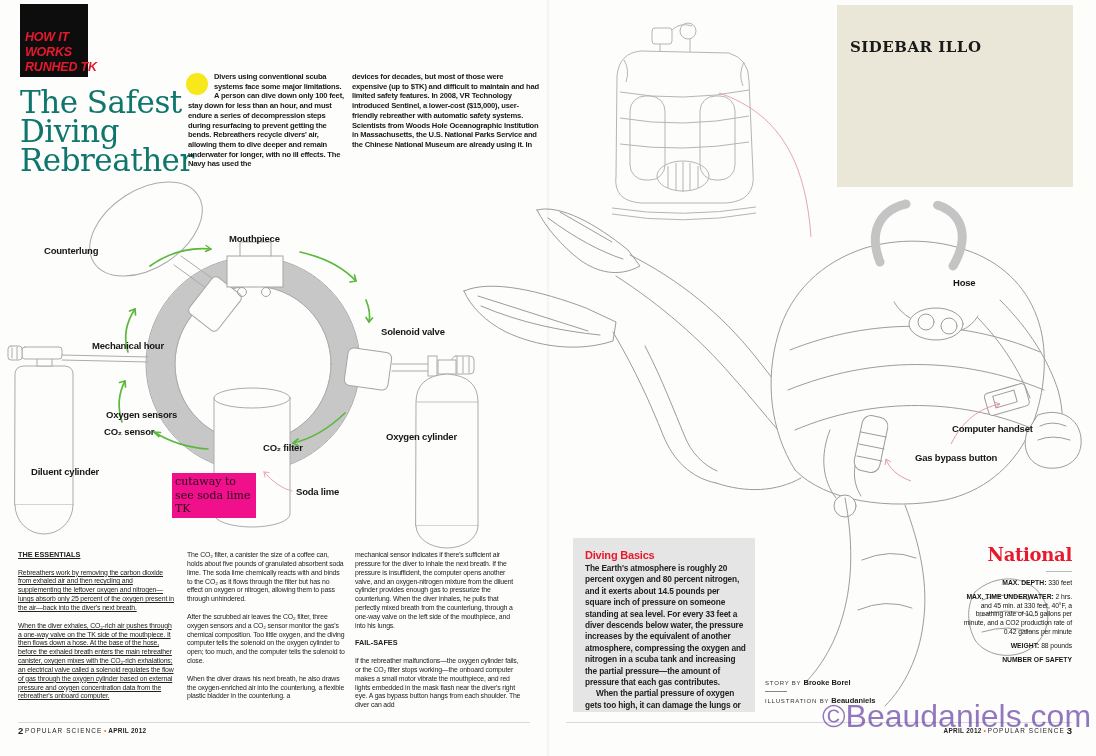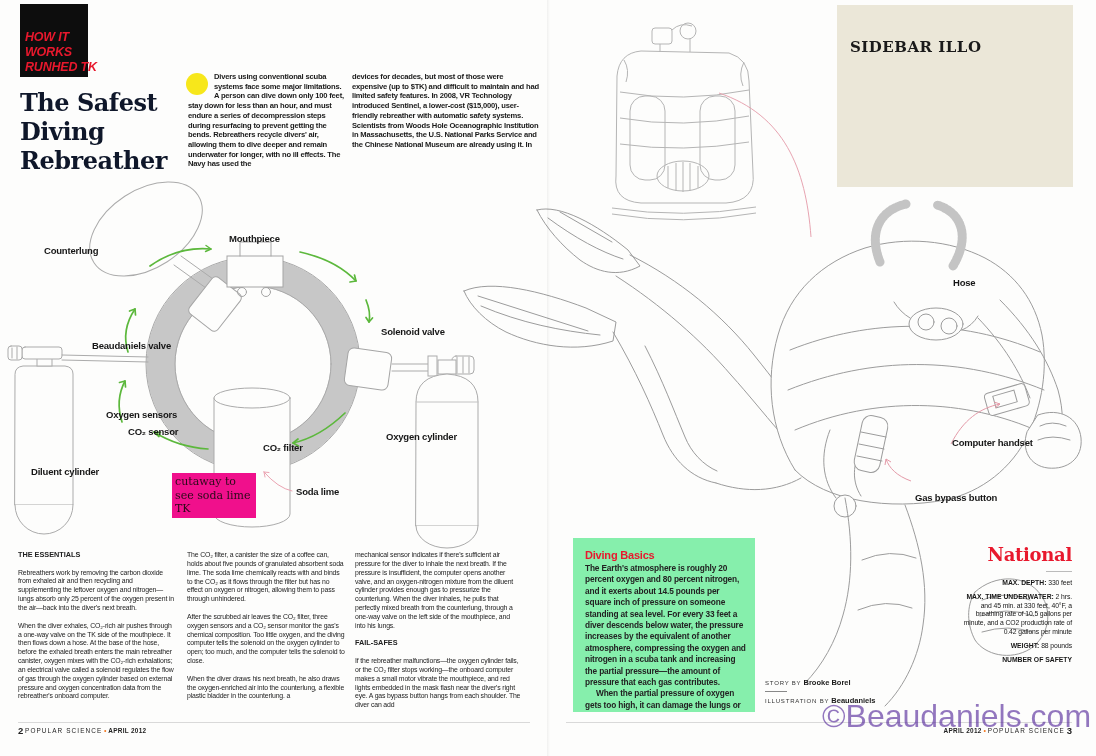--- a/index.html
+++ b/index.html
@@ -7,50 +7,50 @@
           font-family:"Liberation Sans",sans-serif;color:#1c1c1c;}
   .abs{position:absolute;}
   svg{position:absolute;left:0;top:0;}
 
   
   .kicker{left:20px;top:4px;width:68px;height:73px;background:#0d0d0d;}
   .kicker-text{position:absolute;left:5px;top:26px;color:#e8182d;font-style:italic;font-weight:bold;
                font-size:12.5px;line-height:15px;letter-spacing:-0.2px;white-space:nowrap;}
 
   
-  .title{left:20px;top:88px;font-family:"DejaVu Serif",serif;font-weight:bold;color:#0f172a;
-         font-size:24px;line-height:29px;letter-spacing:-0.5px;}
+  .title{left:20px;top:88px;font-family:"DejaVu Serif",serif;font-weight:normal;color:#0f766e;
+         font-size:31px;line-height:29px;letter-spacing:-0.5px;}
 
   
   .intro{font-size:7.6px;line-height:9.7px;font-weight:bold;letter-spacing:-0.2px;color:#1a1a1a;text-align:left;}
   .intro-col1{left:188px;top:72px;width:158px;}
   .intro-col2{left:352px;top:72px;width:188px;}
   .bullet-spacer{float:left;width:26px;height:29px;}
   .yellow-circle{left:186px;top:73px;width:22px;height:22px;border-radius:50%;background:#f7e71b;}
 
   
   .dlabel{font-size:9.5px;font-weight:bold;letter-spacing:-0.2px;color:#161616;white-space:nowrap;}
   .cutaway{left:172px;top:473px;width:78px;background:#f0108c;color:#2a0a18;
            font-family:"DejaVu Serif",serif;font-size:11px;line-height:13.5px;padding:2px 3px;}
 
   
   .bcol{font-size:6.9px;line-height:8.85px;letter-spacing:-0.15px;color:#222;}
   .bcol p{margin:0 0 8.8px 0;}
   .bhead{font-weight:bold;font-size:7.3px;letter-spacing:0;margin:0 0 1px 0;}
-  .bcol1{left:18px;top:551px;width:159px;}
+  .bcol1{left:18px;top:551px;width:159px;text-decoration:underline;}
   .bcol2{left:187px;top:551px;width:159px;}
   .bcol3{left:355px;top:551px;width:166px;}
 
   
   .fold{left:547px;top:0;width:3px;height:756px;background:linear-gradient(to right,rgba(0,0,0,0.05),rgba(0,0,0,0));}
   .sidebar-illo{left:837px;top:5px;width:236px;height:182px;background:#ebe7d8;}
   .sidebar-illo-label{position:absolute;left:13px;top:33px;font-family:"DejaVu Serif",serif;
                       font-weight:bold;font-size:15px;letter-spacing:0.5px;color:#1a1a1a;}
 
-  .basics{left:573px;top:538px;width:182px;height:174px;background:#86efac;overflow:hidden;box-sizing:border-box;
+  .basics{left:573px;top:538px;width:182px;height:174px;background:#e5e5e5;overflow:hidden;box-sizing:border-box;
           padding:11px 9px 0 12px;}
   .basics-head{color:#e8182d;font-weight:bold;font-size:11px;letter-spacing:-0.2px;margin:0 0 2px 0;}
   .basics-body{font-size:8.3px;line-height:11.4px;font-weight:bold;letter-spacing:-0.15px;color:#222;}
   .basics-body .p2{text-indent:11px;}
 
   .credits{left:765px;top:678px;font-size:7.5px;color:#1a1a1a;}
   .cr-label{font-size:6px;letter-spacing:0.8px;color:#333;font-weight:normal;}
   .cr-name{font-weight:bold;}
   .cr-rule{width:22px;height:1px;background:#888;margin:4px 0;}
 
@@ -233,24 +233,24 @@
   <div class="abs yellow-circle"></div>
 
   <div class="abs intro intro-col1">
     <span class="bullet-spacer"></span>
     <span>Divers using conventional scuba systems face some major limitations. A person can dive down only 100 feet, stay down for less than an hour, and must endure a series of decompression steps during resurfacing to prevent getting the bends. Rebreathers recycle divers' air, allowing them to dive deeper and remain underwater for longer, with no ill effects. The Navy has used the</span>
   </div>
   <div class="abs intro intro-col2">devices for decades, but most of those were expensive (up to $TK) and difficult to maintain and had limited safety features. In 2008, VR Technology introduced Sentinel, a lower-cost ($15,000), user-friendly rebreather with automatic safety systems. Scientists from Woods Hole Oceanographic Institution in Massachusetts, the U.S. National Parks Service and the Chinese National Museum are already using it. In</div>
 
   <div class="abs dlabel" style="left:44px;top:245px;">Counterlung</div>
   <div class="abs dlabel" style="left:229px;top:233px;">Mouthpiece</div>
-  <div class="abs dlabel" style="left:92px;top:340px;">Beaudaniels valve</div>
+  <div class="abs dlabel" style="left:92px;top:340px;">Mechanical hour</div>
   <div class="abs dlabel" style="left:381px;top:326px;">Solenoid valve</div>
   <div class="abs dlabel" style="left:106px;top:409px;">Oxygen sensors</div>
-  <div class="abs dlabel" style="left:104px;top:426px;margin-left:24px;">CO₂ sensor</div>
+  <div class="abs dlabel" style="left:104px;top:426px;">CO₂ sensor</div>
   <div class="abs dlabel" style="left:263px;top:442px;">CO₂ filter</div>
   <div class="abs dlabel" style="left:296px;top:486px;">Soda lime</div>
   <div class="abs dlabel" style="left:31px;top:466px;">Diluent cylinder</div>
   <div class="abs dlabel" style="left:386px;top:431px;">Oxygen cylinder</div>
   <div class="abs cutaway">cutaway to see soda lime TK</div>
 
   <div class="abs bcol bcol1">
     <p class="bhead">THE ESSENTIALS</p>
     <p>Rebreathers work by removing the carbon dioxide from exhaled air and then recycling and supplementing the leftover oxygen and nitrogen—lungs absorb only 25 percent of the oxygen present in the air—back into the diver's next breath.</p>
     <p>When the diver exhales, CO₂-rich air pushes through a one-way valve on the TK side of the mouthpiece. It then flows down a hose. At the base of the hose, before the exhaled breath enters the main rebreather canister, oxygen mixes with the CO₂-rich exhalations; an electrical valve called a solenoid regulates the flow of gas through the oxygen cylinder based on external pressure and oxygen concentration data from the rebreather's onboard computer.</p>
@@ -266,22 +266,22 @@
     <p>If the rebreather malfunctions—the oxygen cylinder fails, or the CO₂ filter stops working—the onboard computer makes a small motor vibrate the mouthpiece, and red lights embedded in the mask flash near the diver's right eye. A gas bypass button hangs from each shoulder. The diver can add</p>
   </div>
 
   <div class="abs fold"></div>
 
   <div class="abs sidebar-illo">
     <div class="sidebar-illo-label">SIDEBAR ILLO</div>
   </div>
 
   <div class="abs dlabel" style="left:953px;top:247px;margin-top:30px;">Hose</div>
-  <div class="abs dlabel" style="left:952px;top:437px;">Computer handset</div>
-  <div class="abs dlabel" style="left:915px;top:492px;">Gas bypass button</div>
+  <div class="abs dlabel" style="left:952px;top:423px;">Computer handset</div>
+  <div class="abs dlabel" style="left:915px;top:452px;">Gas bypass button</div>
 
   <div class="abs basics">
     <p class="basics-head">Diving Basics</p>
     <div class="basics-body">
       <div>The Earth's atmosphere is roughly 20 percent oxygen and 80 percent nitrogen, and it exerts about 14.5 pounds per square inch of pressure on someone standing at sea level. For every 33 feet a diver descends below water, the pressure increases by the equivalent of another atmosphere, compressing the oxygen and nitrogen in a scuba tank and increasing the partial pressure—the amount of pressure that each gas contributes.</div>
       <div class="p2">When the partial pressure of oxygen gets too high, it can damage the lungs or</div>
     </div>
   </div>
 
   <div class="abs credits">

